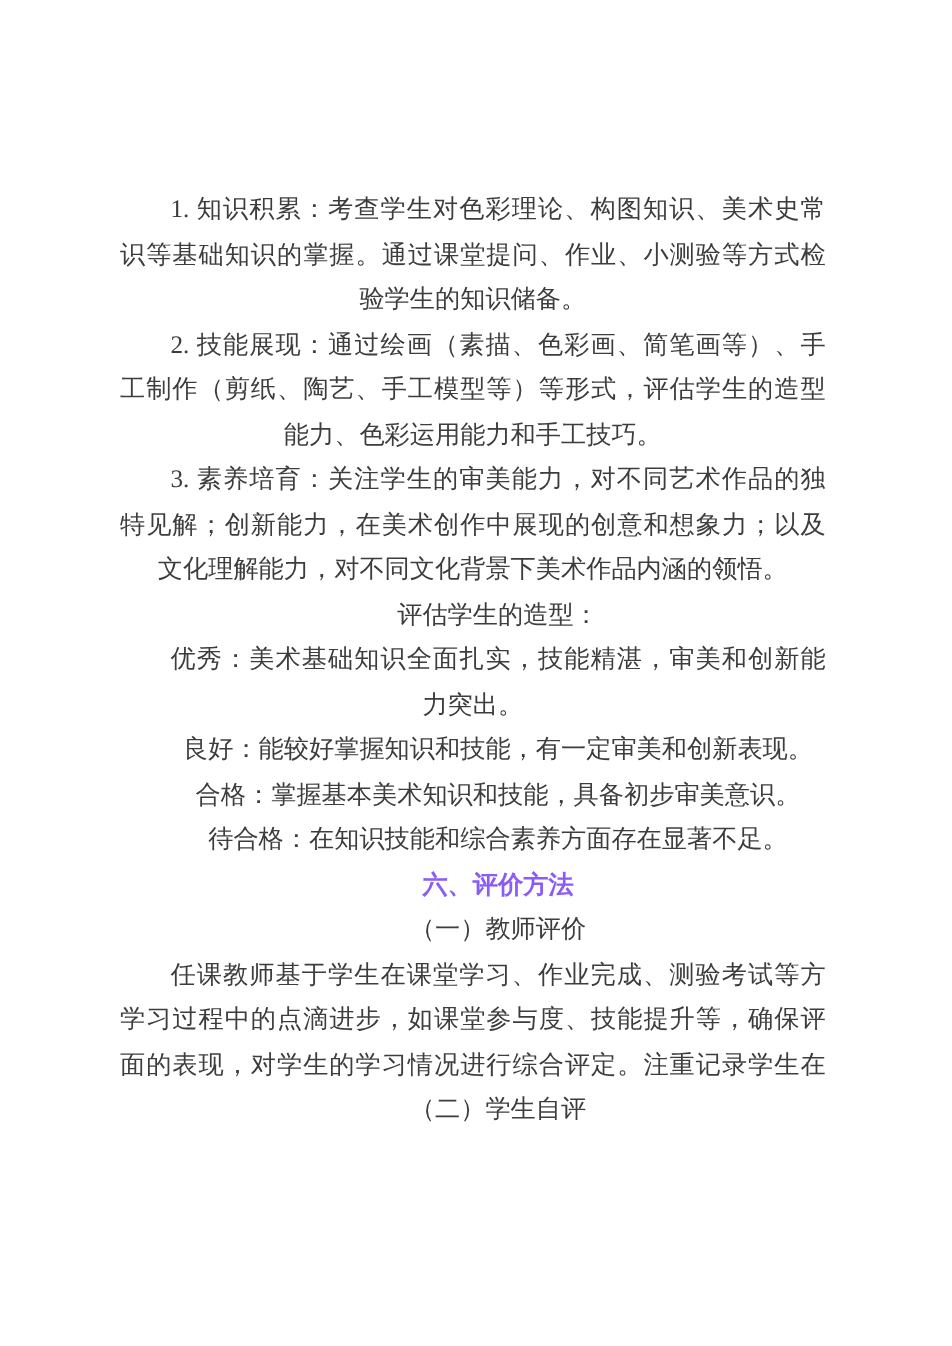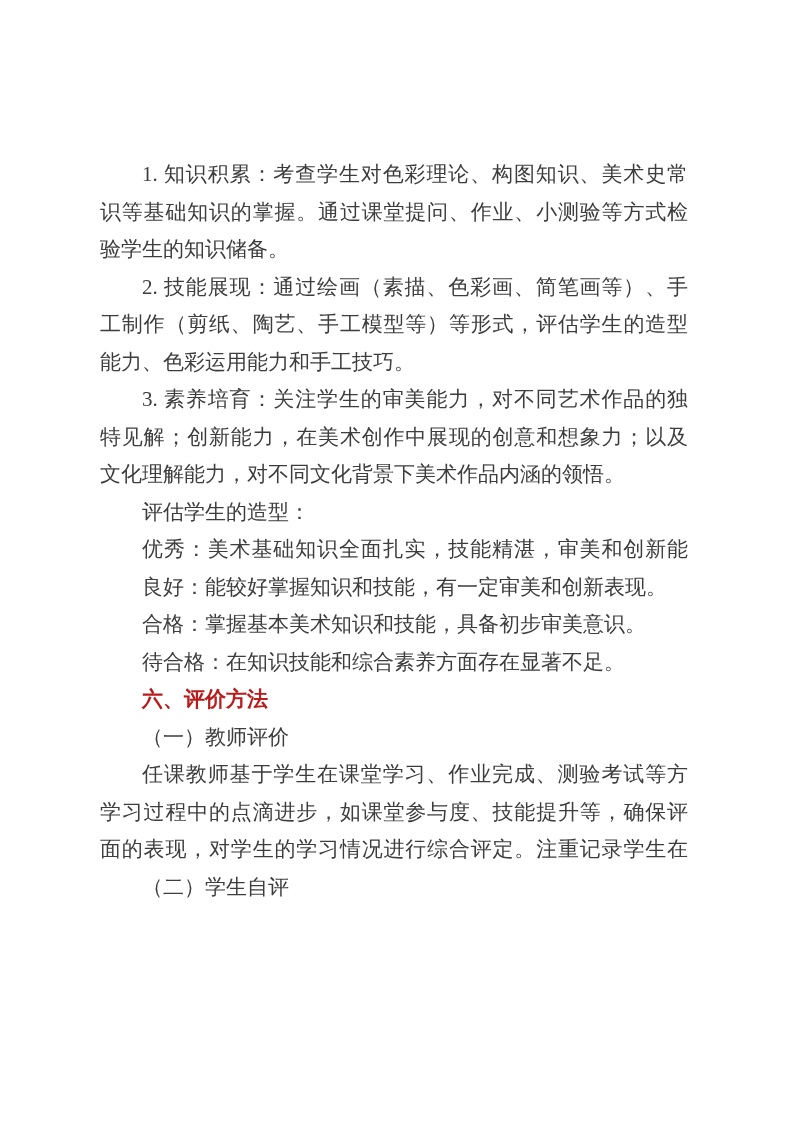--- a/index.html
+++ b/index.html
@@ -28,51 +28,52 @@
     width: 588px;
     font-family: "Liberation Serif", serif;
     font-size: 21px;
     line-height: 37.5px;
     color: #3d3d3d;
   }
   .line {
     margin: 0;
     padding: 0;
     height: 37.5px;
-    text-align: left;
+    text-align: center;
     white-space: normal;
   }
   .line.full {
     text-align: justify;
     text-align-last: justify;
   }
   .line.indent {
     text-indent: 42px;
   }
   .line.bold {
     font-weight: 700;
-    color: #b91c1c;
+    color: #8b5cf6;
   }
 </style>
 </head>
 <body>
 
 <div class="page">
   <div class="content">
     <p class="line indent full">1. 知识积累：考查学生对色彩理论、构图知识、美术史常</p>
     <p class="line full">识等基础知识的掌握。通过课堂提问、作业、小测验等方式检</p>
     <p class="line">验学生的知识储备。</p>
     <p class="line indent full">2. 技能展现：通过绘画（素描、色彩画、简笔画等）、手</p>
     <p class="line full">工制作（剪纸、陶艺、手工模型等）等形式，评估学生的造型</p>
     <p class="line">能力、色彩运用能力和手工技巧。</p>
     <p class="line indent full">3. 素养培育：关注学生的审美能力，对不同艺术作品的独</p>
     <p class="line full">特见解；创新能力，在美术创作中展现的创意和想象力；以及</p>
     <p class="line">文化理解能力，对不同文化背景下美术作品内涵的领悟。</p>
     <p class="line indent">评估学生的造型：</p>
     <p class="line indent full">优秀：美术基础知识全面扎实，技能精湛，审美和创新能</p>
+    <p class="line">力突出。</p>
     <p class="line indent">良好：能较好掌握知识和技能，有一定审美和创新表现。</p>
     <p class="line indent">合格：掌握基本美术知识和技能，具备初步审美意识。</p>
     <p class="line indent">待合格：在知识技能和综合素养方面存在显著不足。</p>
     <p class="line indent bold">六、评价方法</p>
     <p class="line indent">（一）教师评价</p>
     <p class="line indent full">任课教师基于学生在课堂学习、作业完成、测验考试等方</p>
     <p class="line full">学习过程中的点滴进步，如课堂参与度、技能提升等，确保评</p>
     <p class="line full">面的表现，对学生的学习情况进行综合评定。注重记录学生在</p>
     <p class="line indent">（二）学生自评</p>
   </div>

